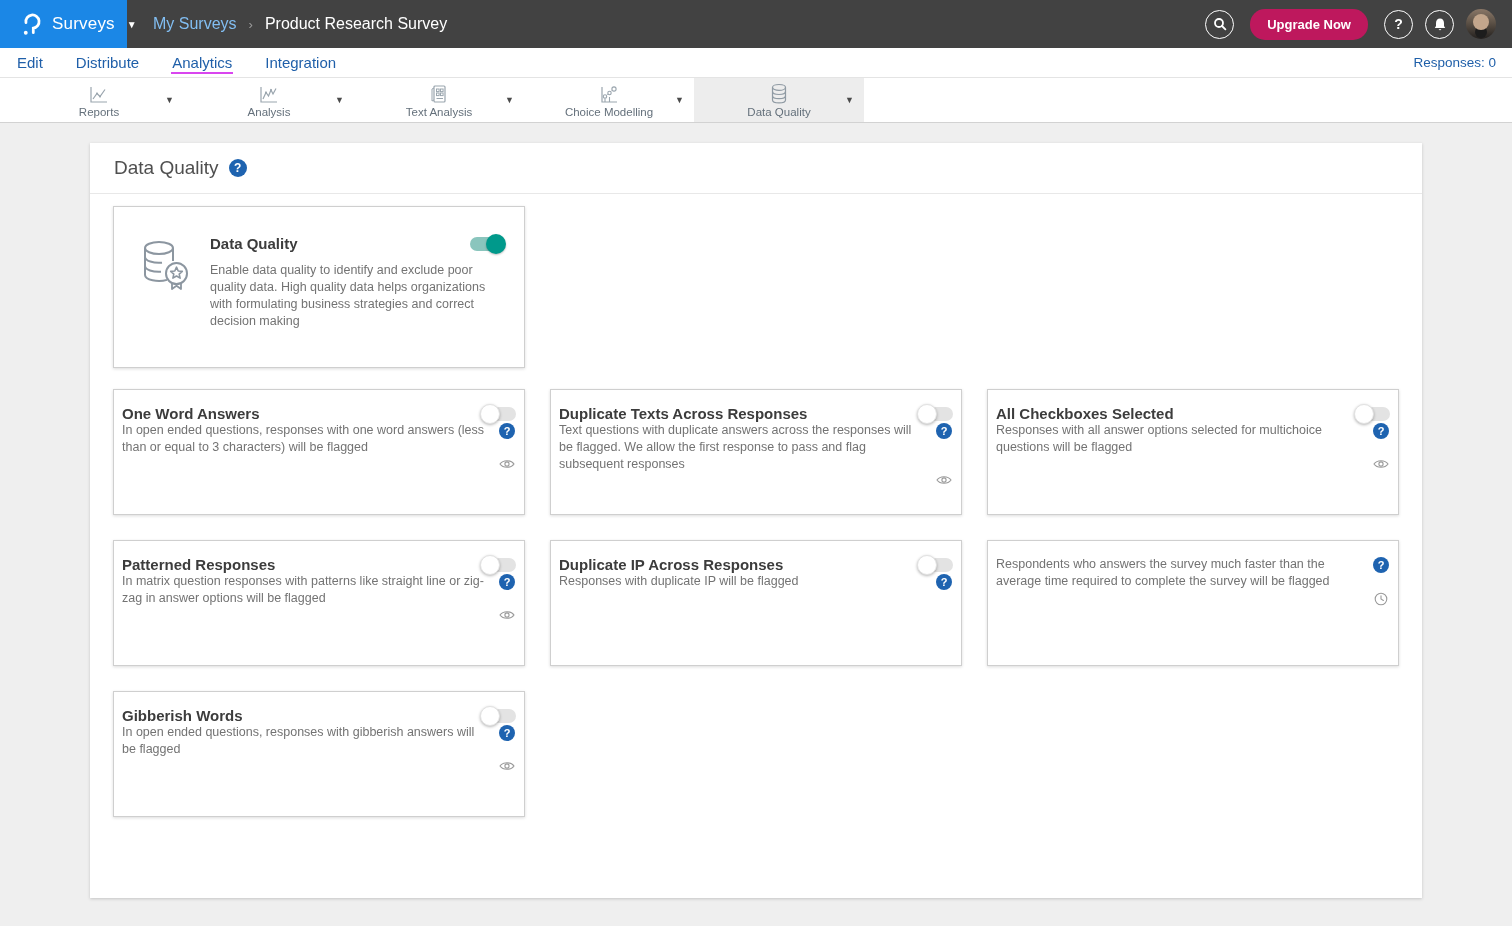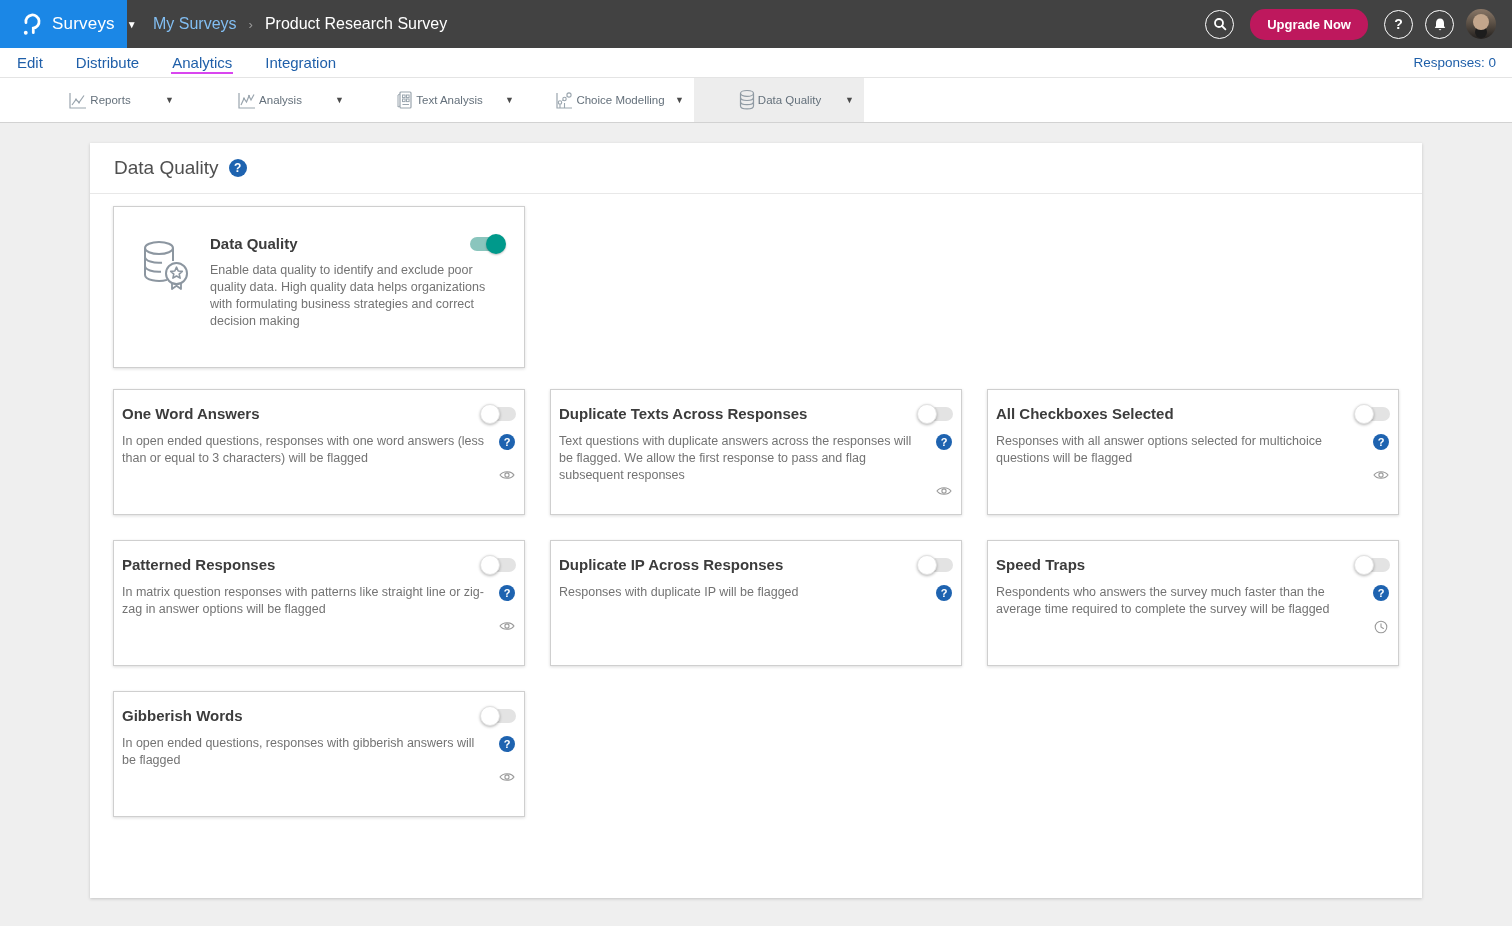--- a/index.html
+++ b/index.html
@@ -36,21 +36,21 @@
     padding:2px 1px 3px; }
   .subnav-link.active { border-bottom:2px solid #d946ef; padding-bottom:1px; }
   .responses { margin-left:auto; color:#1f5fa9; font-size:13.5px; font-weight:500; }
 
   
   .toolbar { height:45px; background:#fff; border-bottom:1px solid #d2d2d2;
     display:flex; padding-left:14px; }
   .tool-tab { width:170px; position:relative; display:flex; align-items:center;
     justify-content:center; cursor:pointer; }
   .tool-tab.active { background:#ededed; }
-  .tool-tab-inner { display:flex; flex-direction:row; align-items:center; gap:1px; }
+  .tool-tab-inner { display:flex; flex-direction:column; align-items:center; gap:1px; }
   .tool-icon { height:22px; display:flex; align-items:flex-end; }
   .tool-label { font-size:11.5px; color:#64707b; }
   .tool-caret { position:absolute; right:10px; top:50%; transform:translateY(-46%);
     font-size:9px; color:#4a4a4a; cursor:pointer; }
 
   
   .page { padding:20px 90px 0; }
   .panel { background:#fff; height:755px; box-shadow:0 1px 3px rgba(0,0,0,.18); }
   .panel-header { height:51px; display:flex; align-items:center; gap:10px;
     padding:0 24px; border-bottom:1px solid #e8e8e8; }
@@ -65,21 +65,21 @@
   .main-card { height:162px; display:flex; gap:16px; padding:28px 20px 16px 20px; margin-bottom:21px; }
   .main-card .db-art { flex:0 0 60px; }
   .main-card-body { flex:1; }
   .card-title-row { display:flex; align-items:flex-start; }
   .card-title { font-size:15px; font-weight:700; color:#3c3c3c; }
   .main-card .card-desc { margin-top:10px; width:292px; }
   .card-desc { font-size:12.5px; color:#737373; line-height:17px; }
 
   .grid { display:flex; flex-wrap:wrap; gap:25px; }
   .small-card { height:126px; padding:15px 8px 12px; }
-  .small-card .card-body-row { display:flex; margin-top:11px; }
+  .small-card .card-body-row { display:flex; }
   .small-card .card-desc { flex:1; padding-right:12px; }
   .icon-col { width:18px; display:flex; flex-direction:column; align-items:center; gap:19px;
     padding-top:1px; }
   .help-badge.sm { width:16px; height:16px; font-size:11px; }
 
   
   .toggle { margin-left:auto; position:relative; width:34px; height:14px; border-radius:7px;
     cursor:pointer; flex:0 0 auto; margin-top:2px; }
   .toggle .knob { position:absolute; top:-3px; width:20px; height:20px; border-radius:50%; }
   .toggle.off { background:#e3e3e3; }
@@ -350,26 +350,20 @@
           </div>
           <div class="card-body-row">
             <div class="card-desc">Responses with duplicate IP will be flagged</div>
             <div class="icon-col">
               <span class="help-badge sm">?</span>
             </div>
           </div>
         </div>
 
         <div class="card small-card">
-          <div class="card-title-row">
-            <span class="card-title">Speed Traps</span>
-            <span class="toggle off">
-                <span class="knob"></span>
-              </span>
-          </div>
           <div class="card-body-row">
             <div class="card-desc">Respondents who answers the survey much faster than the average time required to complete the survey will be flagged</div>
             <div class="icon-col">
               <span class="help-badge sm">?</span>
               <span class="clock-btn">
                 <svg width="14" height="14" viewBox="0 0 14 14">
                     <circle cx="7" cy="7" r="5.8" fill="none" stroke="#9a9a9a" stroke-width="1.1"></circle>
                     <path d="M7 3.8 V7 L9.4 8.4" fill="none" stroke="#9a9a9a" stroke-width="1.1" stroke-linecap="round"></path>
                   </svg>
               </span>

